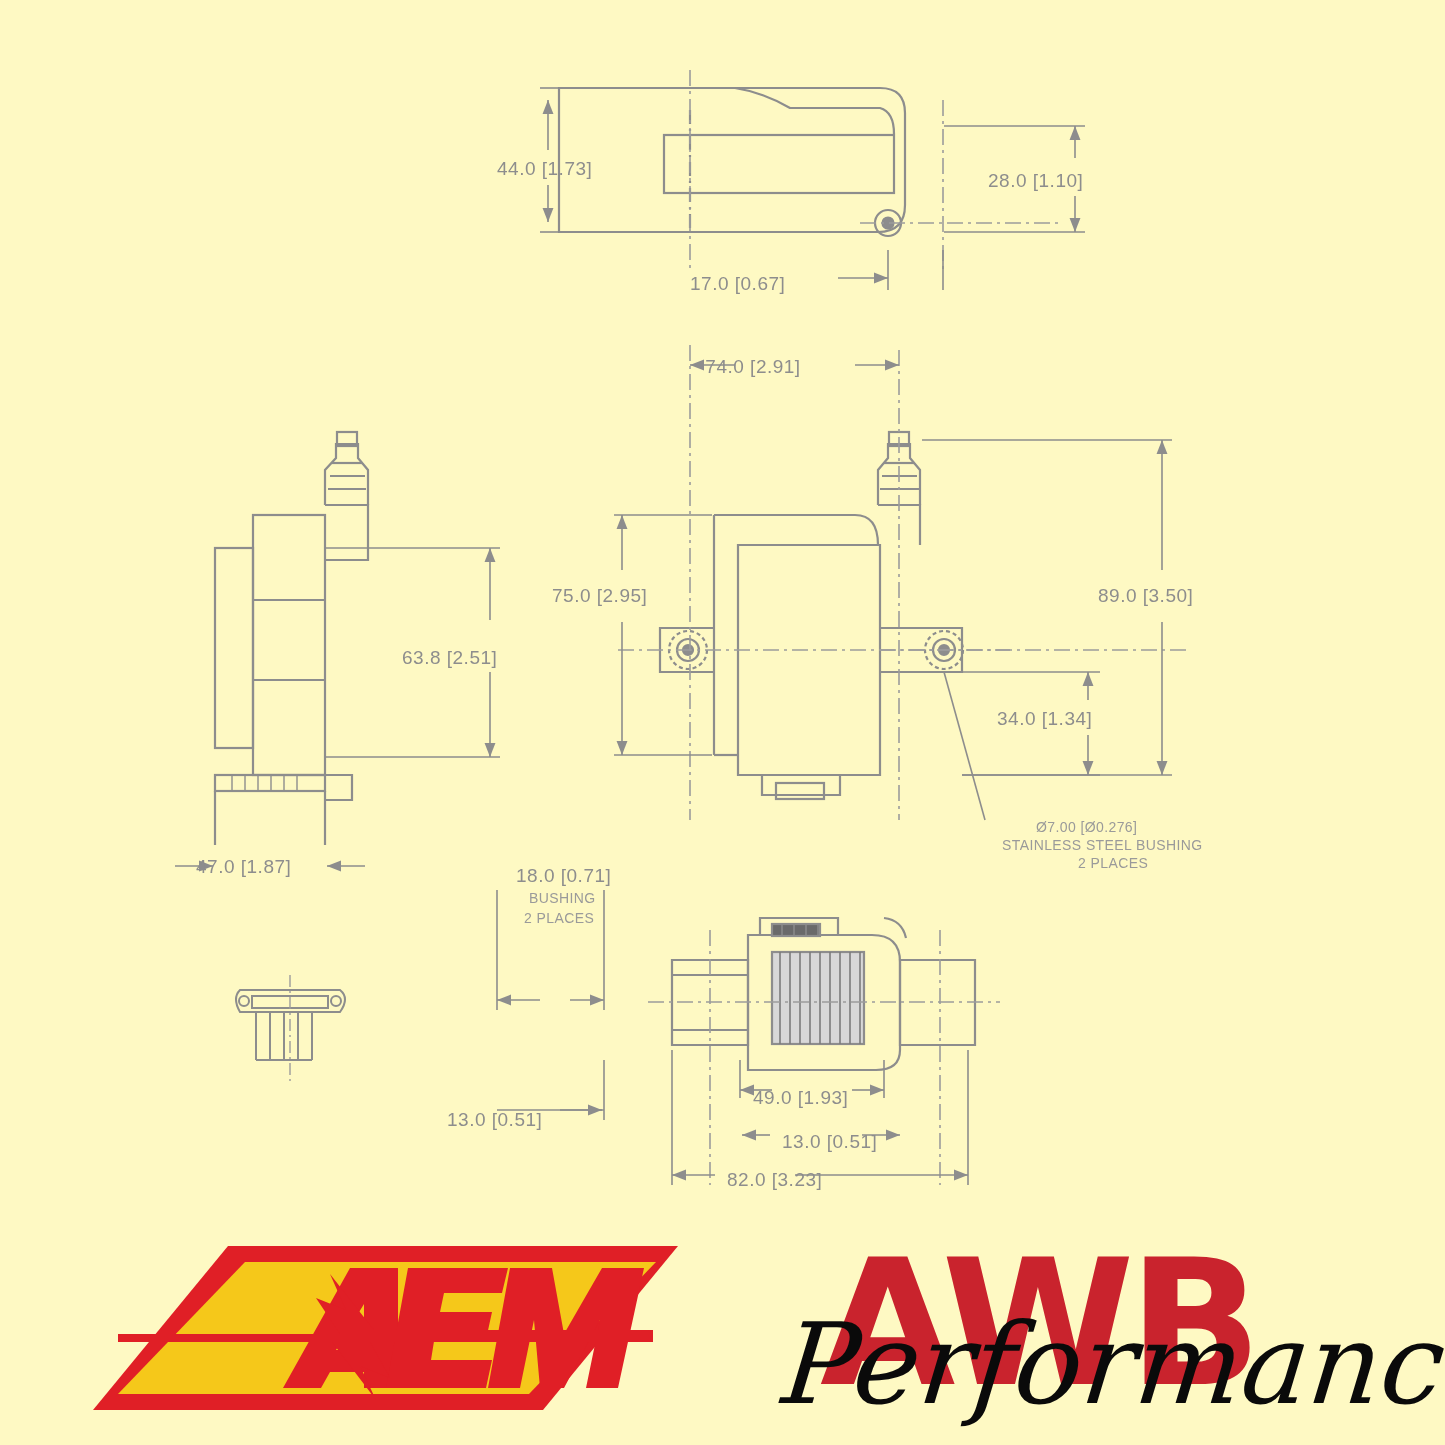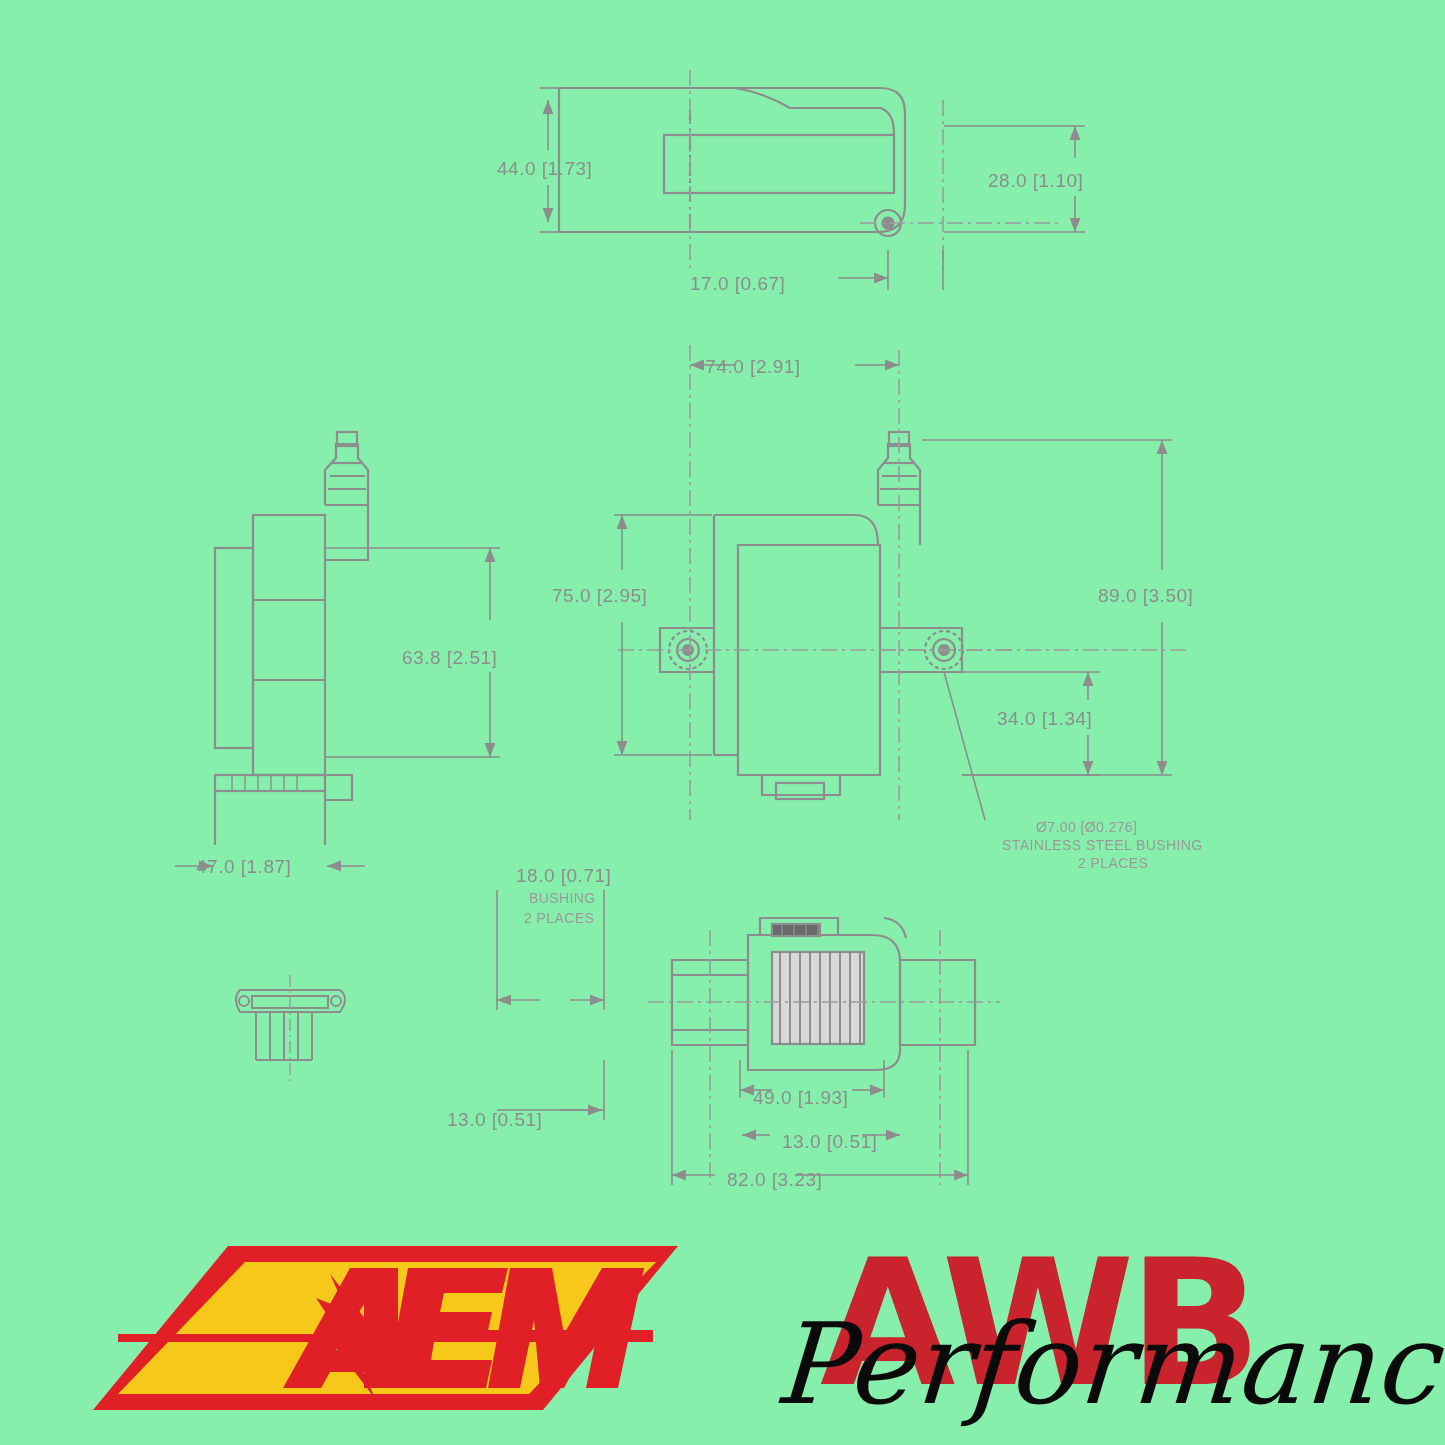--- a/index.html
+++ b/index.html
@@ -7,21 +7,21 @@
     padding: 0;
     background: #ffffff;
   }
   body {
     font-family: "Liberation Sans", sans-serif;
   }
   #page {
     position: relative;
     width: 1445px;
     height: 1445px;
-    background: #86efac;
+    background: #fef9c3;
     overflow: hidden;
   }
   #drawing-area {
     position: absolute;
     left: 0; top: 0;
     width: 1445px;
     height: 1230px;
   }
   #drawing-svg {
     position: absolute;

